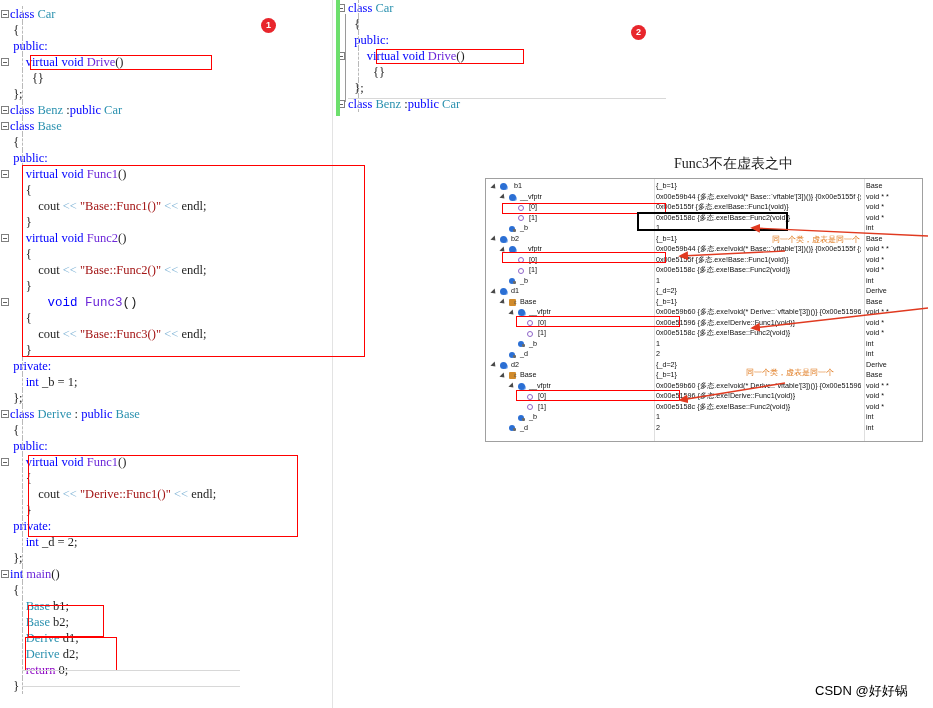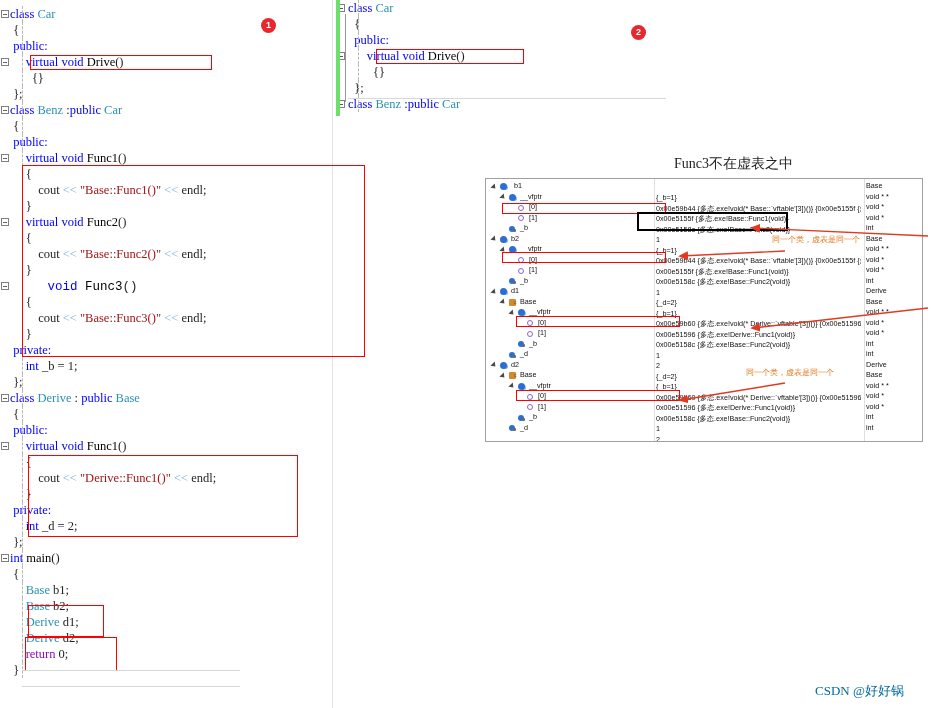--- a/index.html
+++ b/index.html
@@ -18,21 +18,21 @@
     height: 16px;
     line-height: 16px;
     font-family: "Liberation Serif", serif;
     font-size: 12.5px;
     white-space: pre;
     color: #1f1f1f;
   }
   .kw      { color: #0000ff; }
   .type    { color: #2b91af; }
   .str     { color: #a31515; }
-  .fn      { color: #000000; }
+  .fn      { color: #6d28d9; }
   .plain   { color: #1f1f1f; }
   .op      { color: #7fb3d5; }
   .ctrl    { color: #8f08c4; }
   .gutter-box {
     position: absolute;
     left: 1px; top: 4px;
     width: 8px; height: 8px;
     border: 1px solid #808080;
     box-sizing: border-box;
     background: #fff;
@@ -120,21 +120,21 @@
   }
   .wname {
     position: absolute;
     top: 0; left: 0;
     width: 168px;
     height: 10.5px;
     overflow: hidden;
   }
   .wval {
     position: absolute;
-    top: 12px; left: 170px;
+    top: 0; left: 170px;
     width: 205px;
     height: 10.5px;
     overflow: hidden;
   }
   .wtype {
     position: absolute;
     top: 0; left: 380px;
     width: 56px;
     height: 10.5px;
     overflow: hidden;
@@ -212,23 +212,23 @@
   .cn-ann {
     position: absolute;
     font-family: "Liberation Sans", sans-serif;
     font-size: 8px;
     color: #e07b20;
     white-space: nowrap;
   }
 
   .watermark {
     position: absolute;
-    font-family: Liberation Serif, serif;
+    font-family: Liberation Sans, sans-serif;
     font-size: 13px;
-    color: #0369a1;
+    color: #000000;
     white-space: nowrap;
   }
   .hline {
     position: absolute;
     background: #d8d8d8;
     height: 1px;
   }
 </style>
 </head>
 <body>
@@ -236,20 +236,21 @@
 <div id="root">
 
   <div class="code-panel" id="left-code" style="left:0px; top:6px; width:330px;">
       <div class="code-line"><span class="gutter-box"></span><span class="vdash"></span><span style="margin-left: 10px; display: inline-block;"><span class="kw">class </span><span class="type">Car</span></span></div>
       <div class="code-line"><span class="vdash"></span><span style="margin-left: 10px; display: inline-block;"><span class="plain"> {</span></span></div>
       <div class="code-line"><span class="vdash"></span><span style="margin-left: 10px; display: inline-block;"><span class="kw"> public:</span></span></div>
       <div class="code-line"><span class="gutter-box"></span><span class="vdash"></span><span style="margin-left: 10px; display: inline-block;"><span class="kw">     virtual void </span><span class="fn">Drive</span><span class="plain">()</span></span></div>
       <div class="code-line"><span class="vdash"></span><span style="margin-left: 10px; display: inline-block;"><span class="plain">       {}</span></span></div>
       <div class="code-line"><span class="vdash"></span><span style="margin-left: 10px; display: inline-block;"><span class="plain"> };</span></span></div>
       <div class="code-line"><span class="gutter-box"></span><span class="vdash"></span><span style="margin-left: 10px; display: inline-block;"><span class="kw">class </span><span class="type">Benz </span><span class="plain">:</span><span class="kw">public </span><span class="type">Car</span></span></div>
+      <div class="code-line"><span class="gutter-box"></span><span class="vdash"></span><span style="margin-left: 10px; display: inline-block;"><span class="kw">class </span><span class="type">Base</span></span></div>
       <div class="code-line"><span class="vdash"></span><span style="margin-left: 10px; display: inline-block;"><span class="plain"> {</span></span></div>
       <div class="code-line"><span class="vdash"></span><span style="margin-left: 10px; display: inline-block;"><span class="kw"> public:</span></span></div>
       <div class="code-line"><span class="gutter-box"></span><span class="vdash"></span><span style="margin-left: 10px; display: inline-block;"><span class="kw">     virtual void </span><span class="fn">Func1</span><span class="plain">()</span></span></div>
       <div class="code-line"><span class="vdash"></span><span style="margin-left: 10px; display: inline-block;"><span class="plain">     {</span></span></div>
       <div class="code-line"><span class="vdash"></span><span style="margin-left: 10px; display: inline-block;"><span class="plain">         cout </span><span class="op">&lt;&lt; </span><span class="str">"Base::Func1()"</span><span class="op"> &lt;&lt; </span><span class="plain">endl;</span></span></div>
       <div class="code-line"><span class="vdash"></span><span style="margin-left: 10px; display: inline-block;"><span class="plain">     }</span></span></div>
       <div class="code-line"><span class="gutter-box"></span><span class="vdash"></span><span style="margin-left: 10px; display: inline-block;"><span class="kw">     virtual void </span><span class="fn">Func2</span><span class="plain">()</span></span></div>
       <div class="code-line"><span class="vdash"></span><span style="margin-left: 10px; display: inline-block;"><span class="plain">     {</span></span></div>
       <div class="code-line"><span class="vdash"></span><span style="margin-left: 10px; display: inline-block;"><span class="plain">         cout </span><span class="op">&lt;&lt; </span><span class="str">"Base::Func2()"</span><span class="op"> &lt;&lt; </span><span class="plain">endl;</span></span></div>
       <div class="code-line"><span class="vdash"></span><span style="margin-left: 10px; display: inline-block;"><span class="plain">     }</span></span></div>

